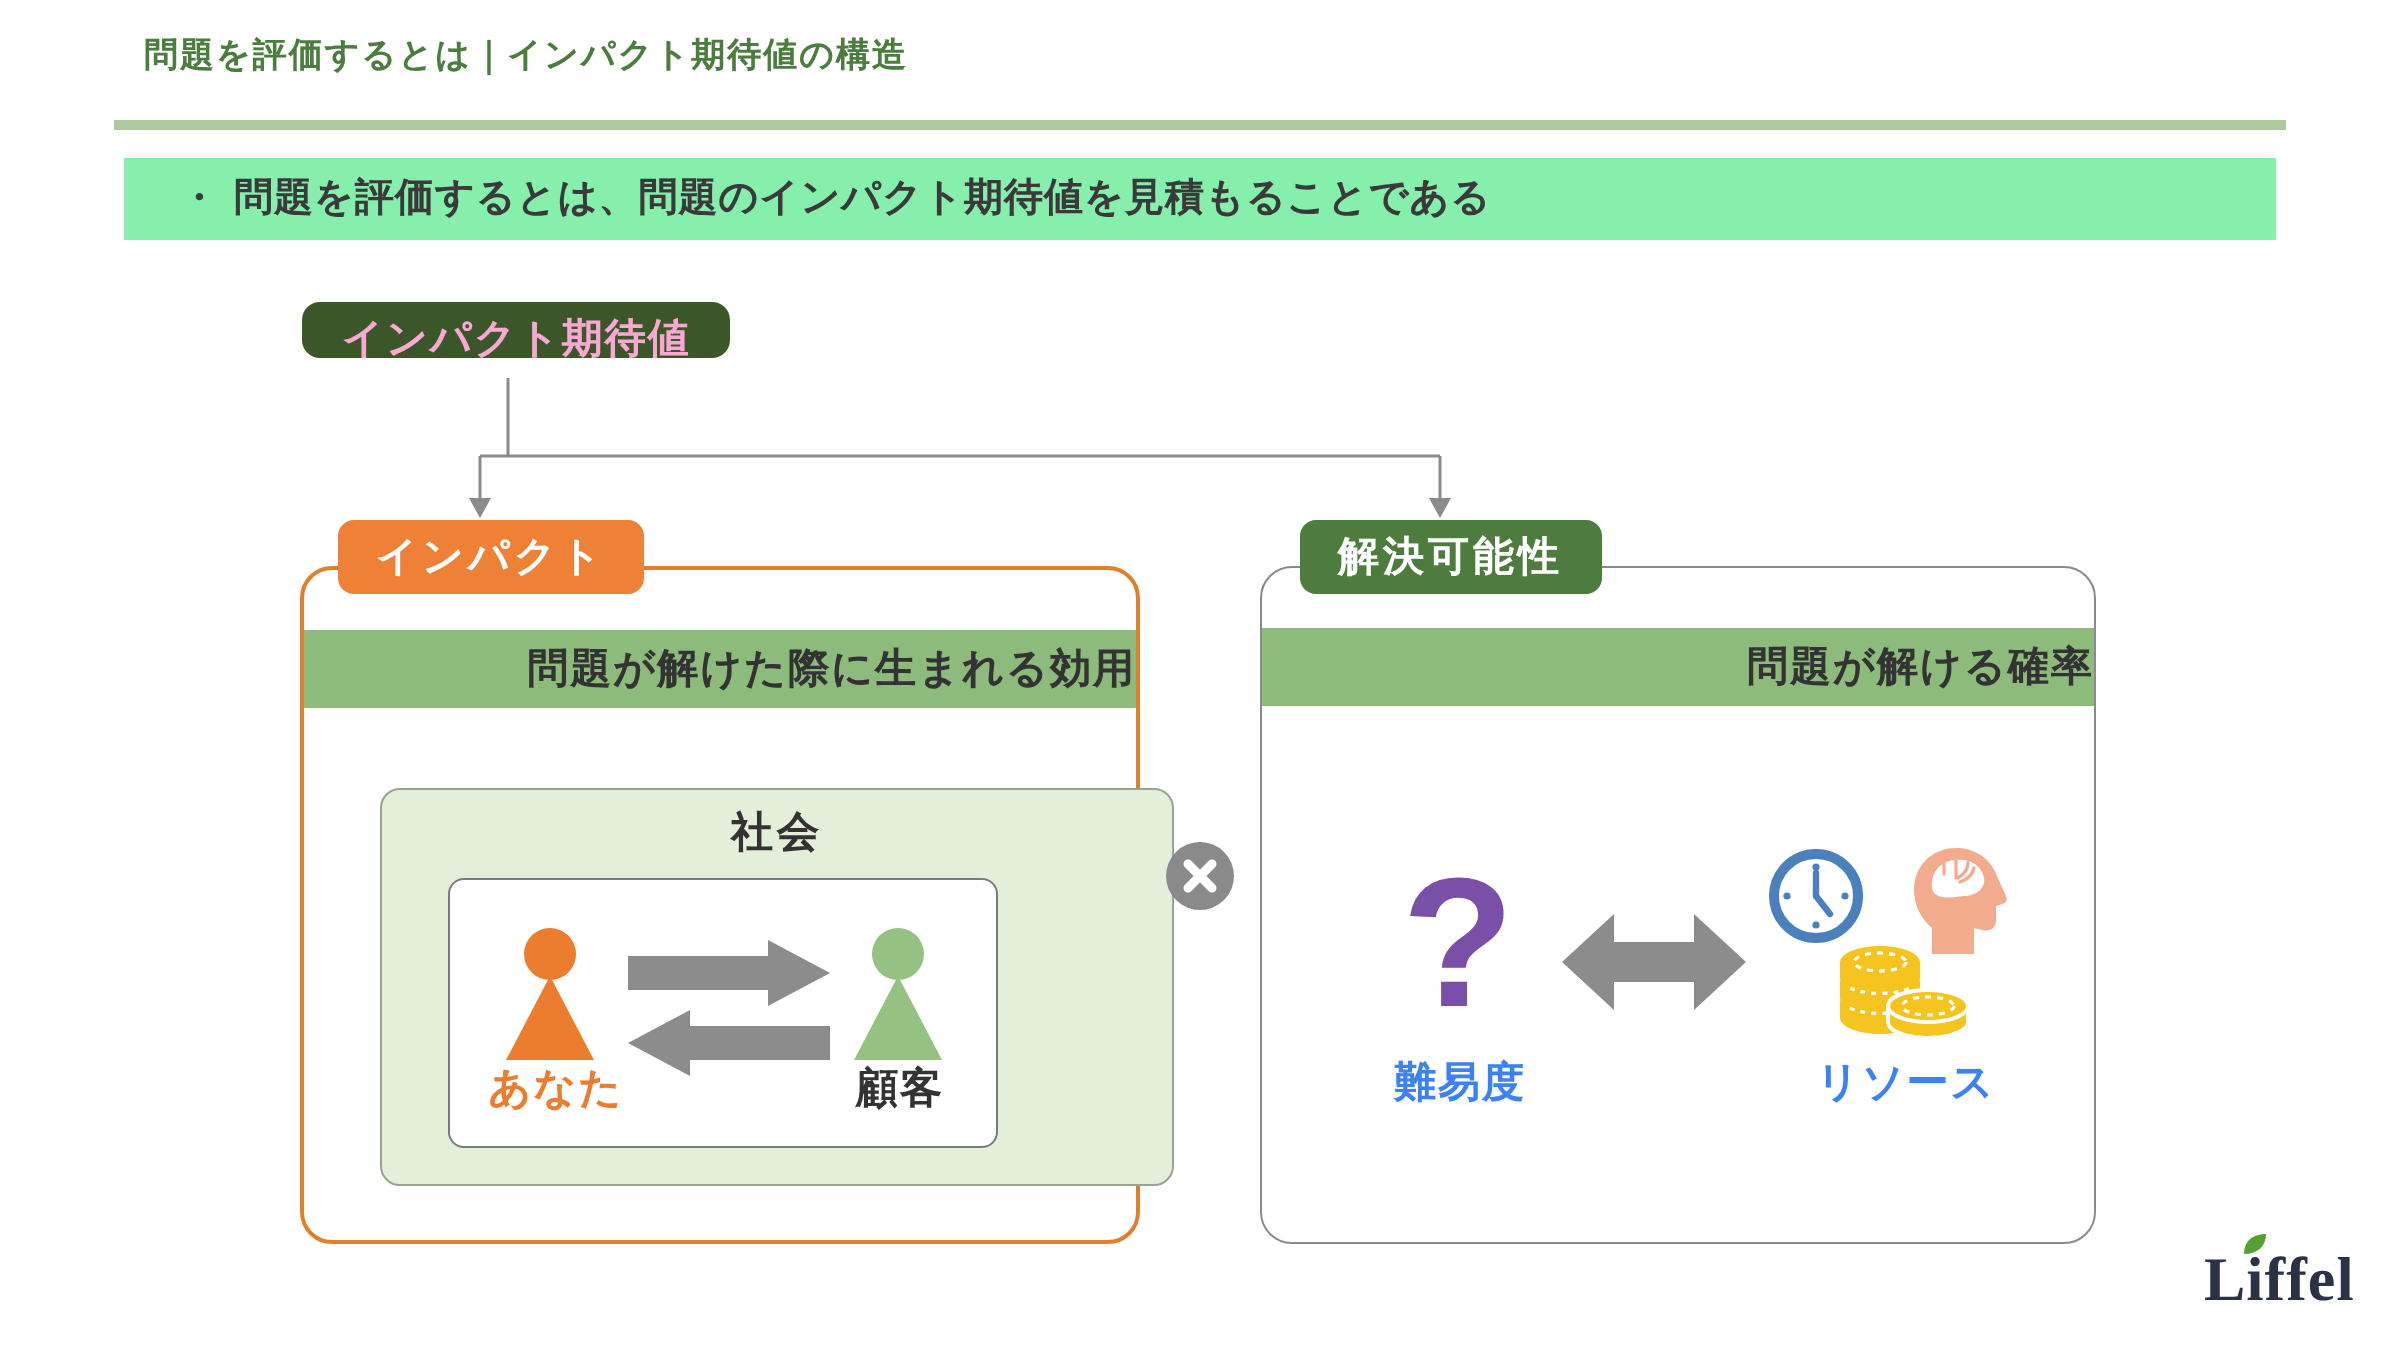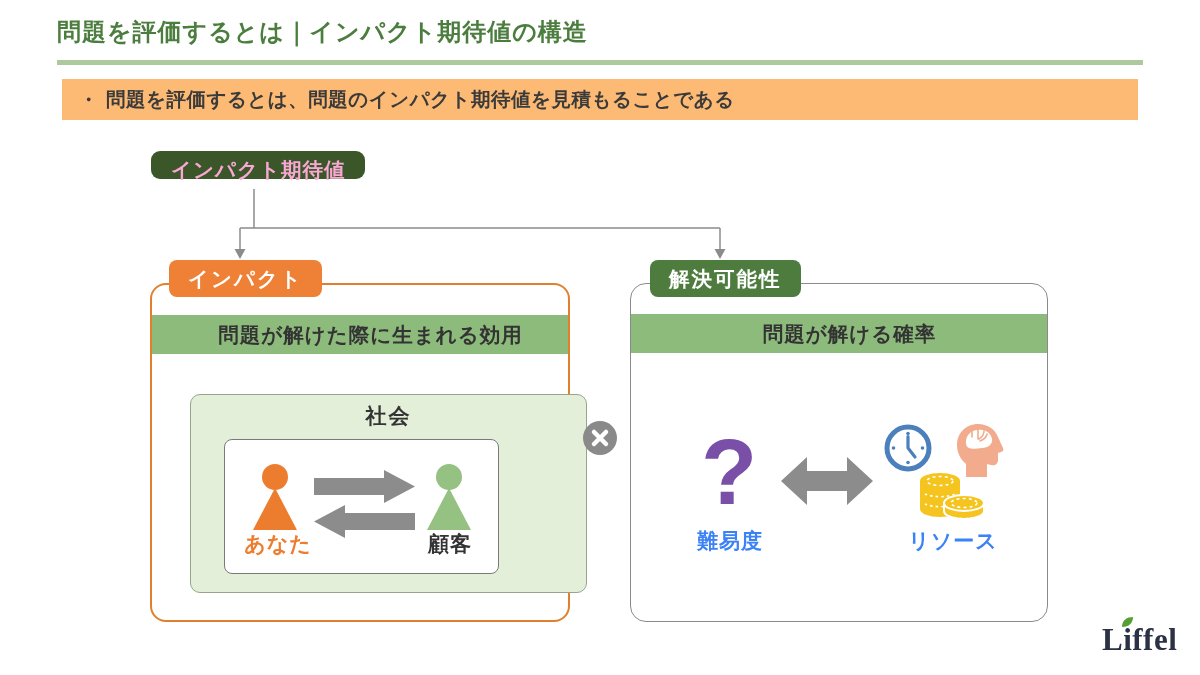--- a/index.html
+++ b/index.html
@@ -5,27 +5,27 @@
   * { margin:0; padding:0; box-sizing:border-box; }
   html,body { background:#ffffff; }
   .slide {
     position:relative; width:1200px; height:675px; background:#ffffff;
     font-family:"Liberation Sans","DejaVu Sans",sans-serif; overflow:hidden;
   }
   .abs { position:absolute; }
 
   
   .title {
-    left:57px; top:16px; font-size:24px; font-weight:bold; color:#4b7d3e;
+    left:72px; top:16px; font-size:17px; font-weight:bold; color:#4b7d3e;
     letter-spacing:1px; white-space:nowrap;
   }
   .title-divider { left:57px; top:60px; width:1086px; height:5px; background:#adc99d; }
   .key-message {
-    left:62px; top:79px; width:1076px; height:41px; background:#fdba74;
-    line-height:41px; padding-left:17px; white-space:nowrap;
+    left:62px; top:79px; width:1076px; height:41px; background:#86efac;
+    line-height:41px; padding-left:28px; white-space:nowrap;
   }
   .key-message .bullet { font-size:19px; font-weight:bold; color:#3a3a3a; margin-right:8px; }
   .key-message .key-text { font-size:19.5px; font-weight:bold; color:#3a3a3a; letter-spacing:0.5px; }
 
   
   .def-badge {
     left:151px; top:151px; height:28px; line-height:38px; padding:0 20px;
     background:#3b5628; color:#f9a8d4; font-size:20.5px; font-weight:bold;
     border-radius:9px; letter-spacing:1px; white-space:nowrap;
   }
@@ -35,21 +35,21 @@
   }
 
   .connectors { left:0; top:0; pointer-events:none; }
 
   
   .panel { background:#ffffff; border-radius:16px; }
   .impact-panel { left:150px; top:283px; width:420px; height:339px; border:2px solid #e0802f; }
   .solve-panel  { left:630px; top:283px; width:418px; height:339px; border:1.5px solid #8a8a8a; }
   .panel-header {
     position:absolute; left:0; right:0; top:30px; height:39px; line-height:39px;
-    background:#8dbb7c; text-align:center; font-size:20.5px; font-weight:bold;
+    background:#8dbb7c; text-align:right; font-size:20.5px; font-weight:bold;
     color:#333333; letter-spacing:1px; white-space:nowrap;padding-left:21px;
   }
   .tag {
     height:37px; line-height:37px; padding:0 19px; border-radius:8px;
     color:#ffffff; font-size:20.5px; font-weight:bold; letter-spacing:2px;
     white-space:nowrap; z-index:3;
   }
   .tag-orange { left:169px; top:260px; background:#ee8135; }
   .tag-green  { left:650px; top:260px; background:#4e7c3e; }
 

